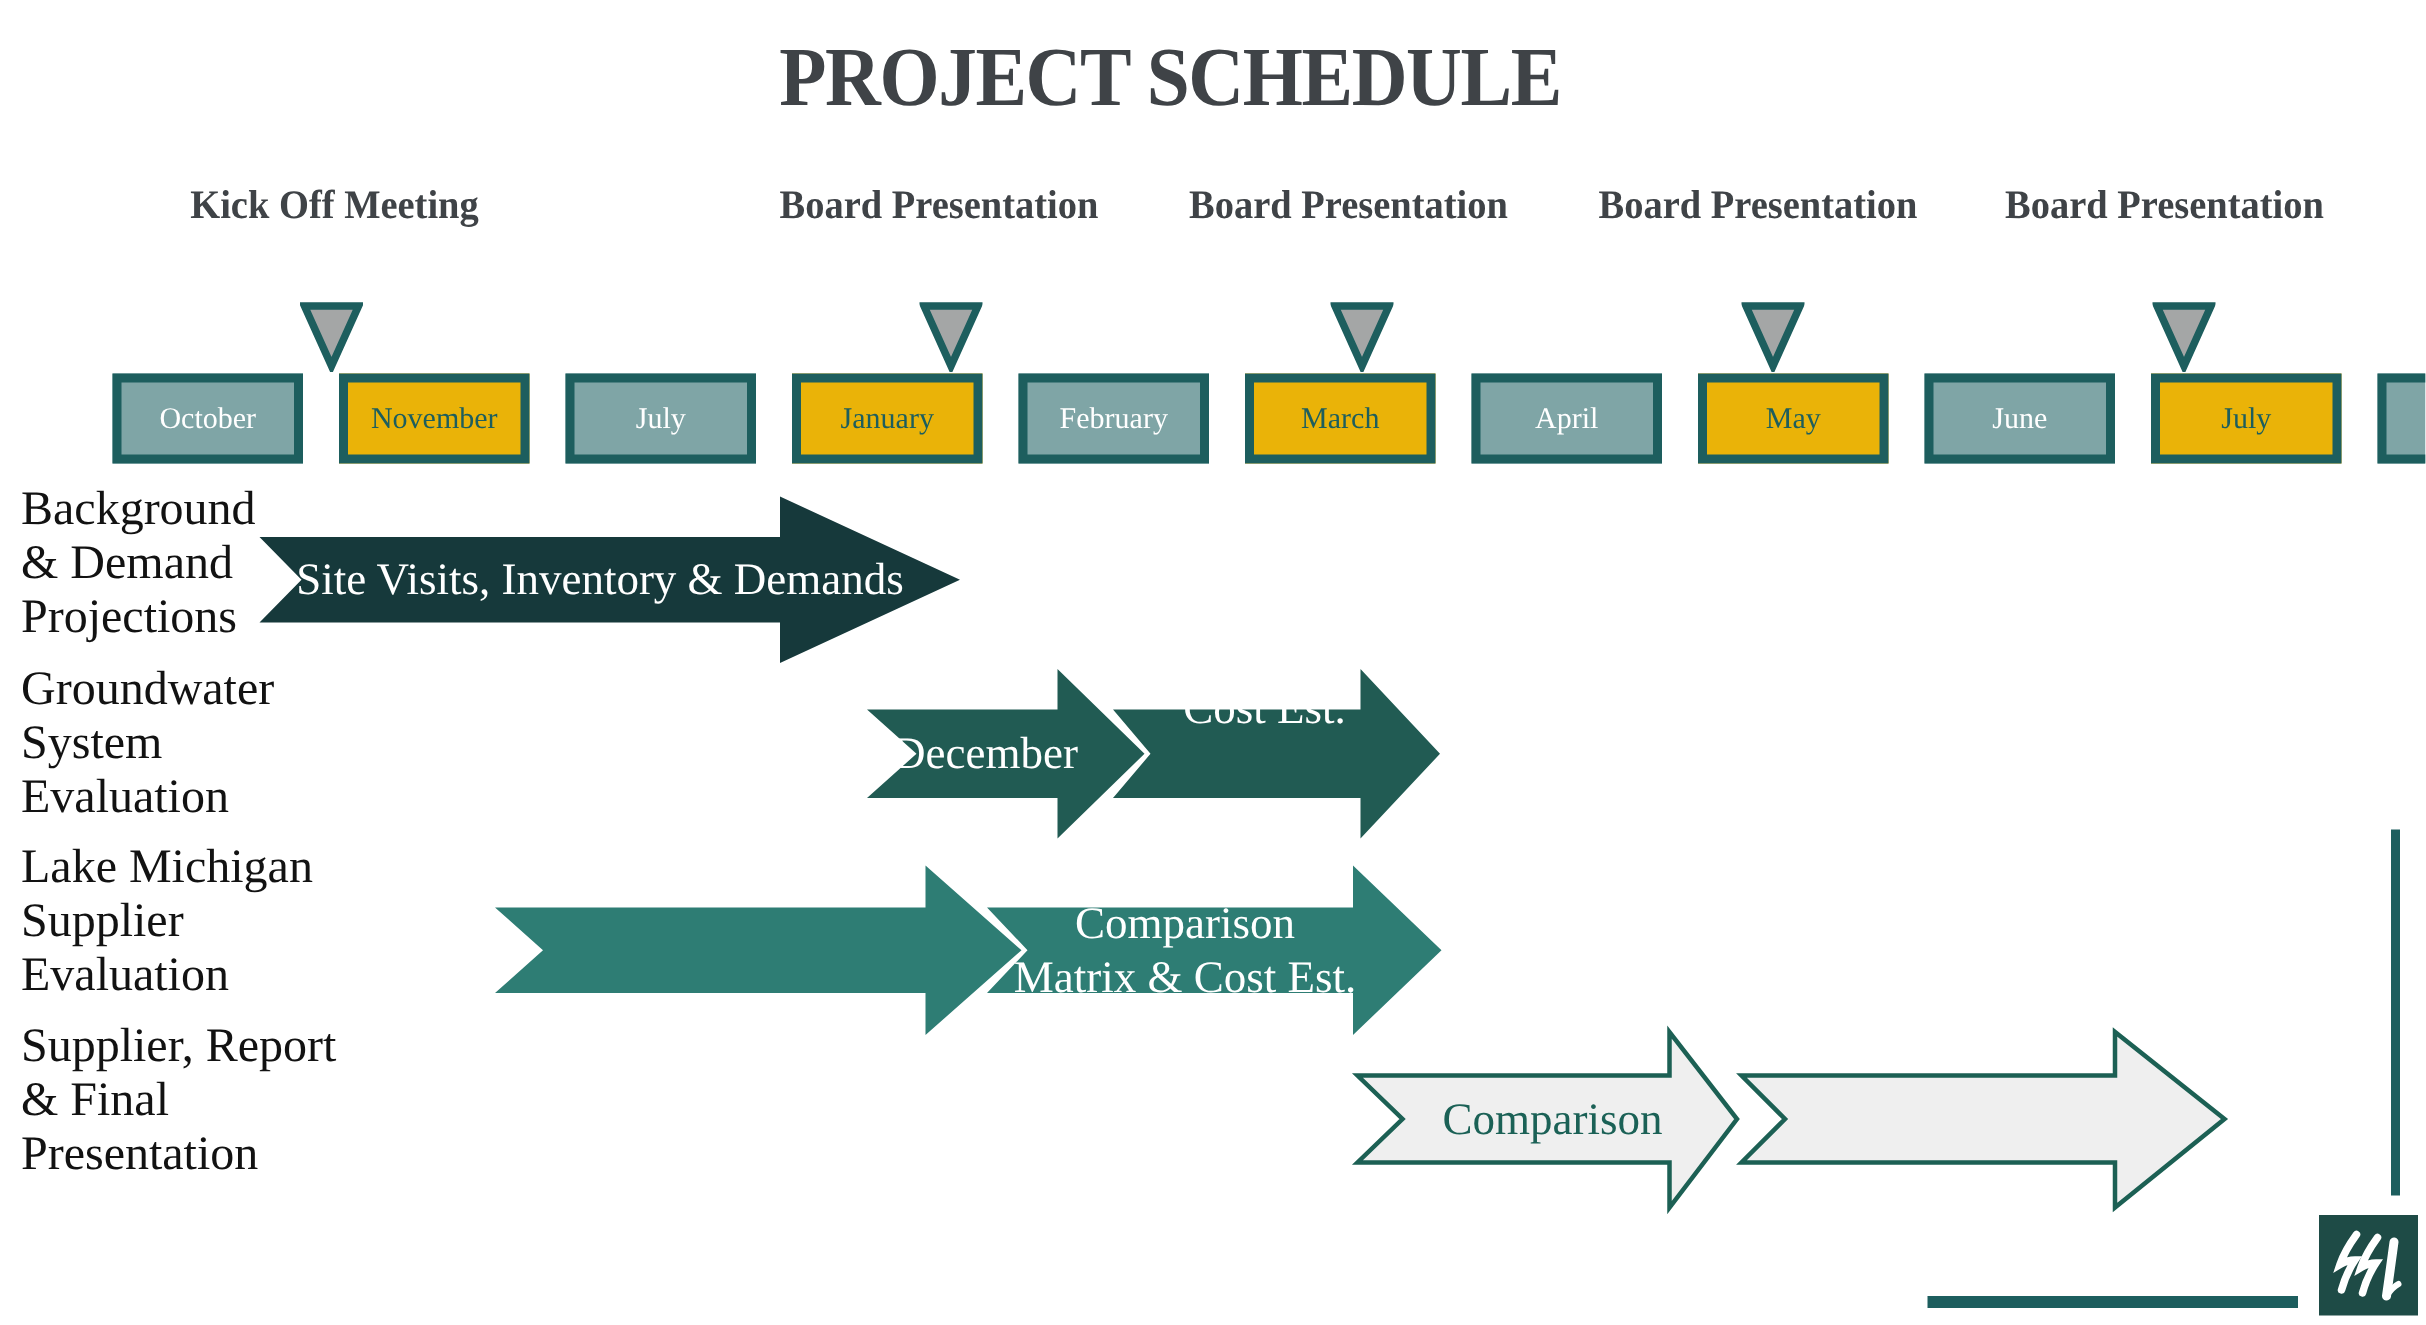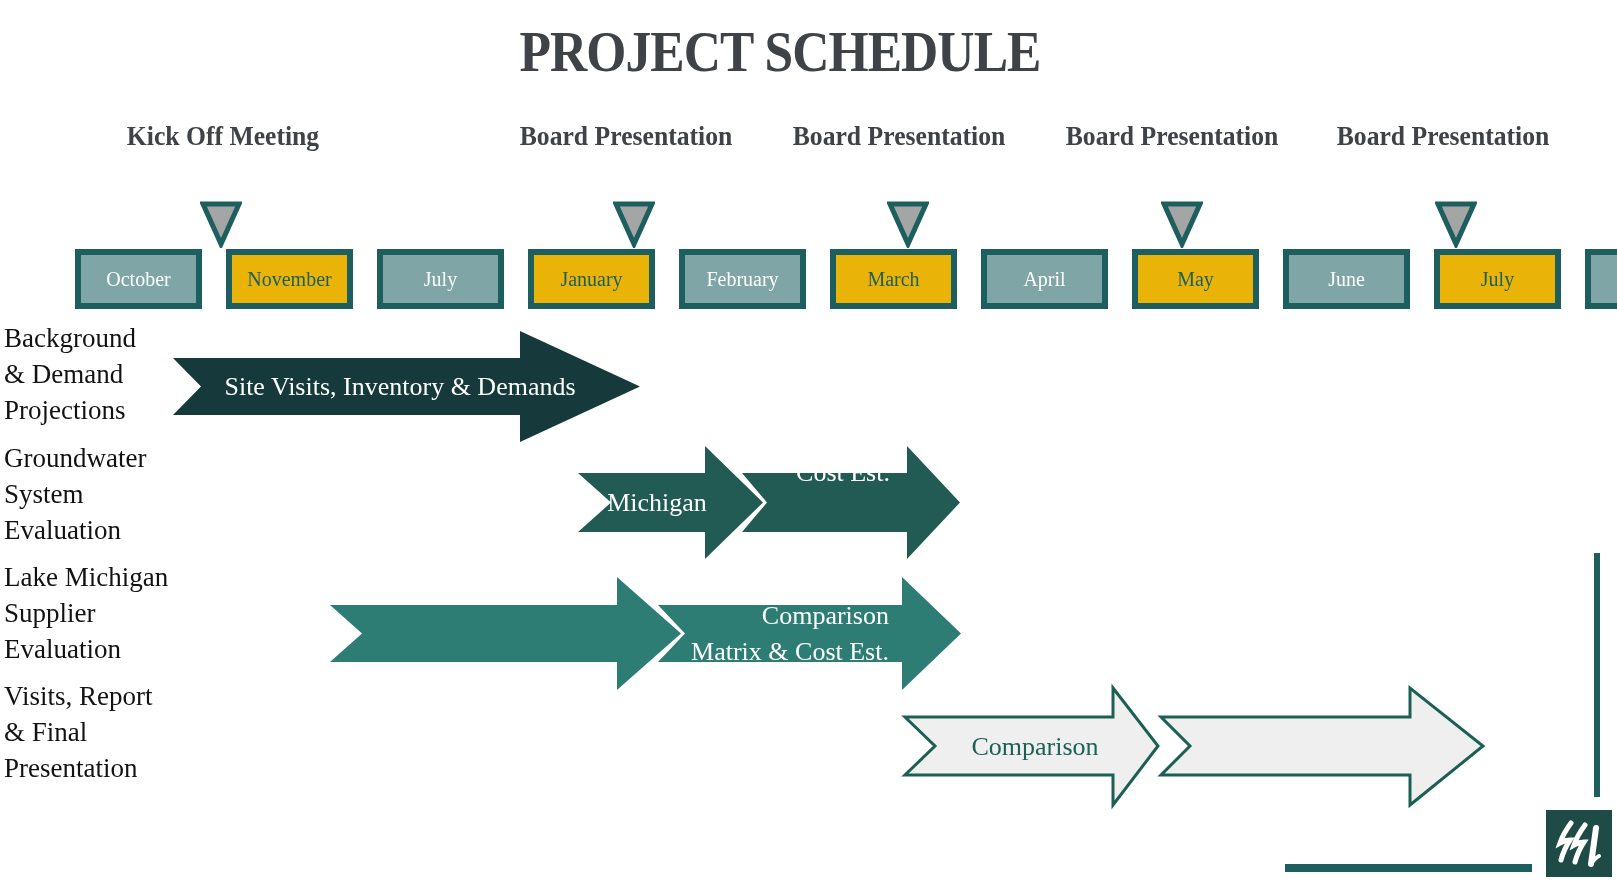--- a/index.html
+++ b/index.html
@@ -19,28 +19,28 @@
   }
   .tri{position:absolute;top:201px;transform:translateX(-50%);}
   .months{position:absolute;left:75px;top:249px;display:flex;gap:24px;}
   .month{
     width:127px;height:60px;box-sizing:border-box;border:6px solid #1d5e5e;
     display:flex;align-items:center;justify-content:center;
     font-size:20px;background:#eab308;color:#1d5e5e;
   }
   .month.filled{background:#7fa5a6;color:#ffffff;}
   .rowlabel{
-    position:absolute;left:4px;font-size:27px;line-height:36px;color:#121212;
+    position:absolute;left:14px;font-size:32px;line-height:36px;color:#121212;
     white-space:nowrap;
   }
   .rowlabel span{display:block;}
   .arrowlayer{position:absolute;left:0;top:0;}
   .atext{
     position:absolute;transform:translate(-50%,-50%);white-space:nowrap;
-    font-size:26px;color:#ffffff;text-align:right;line-height:36px;
+    font-size:30px;color:#ffffff;text-align:center;line-height:36px;
   }
   .atext.teal{color:#1b6156;}
   .vline{position:absolute;left:1594px;top:553px;width:6px;height:244px;background:#1d5e5e;}
   .hline{position:absolute;left:1285px;top:864px;width:247px;height:8px;background:#1d5e5e;}
   .logo{
     position:absolute;left:1546px;top:810px;width:66px;height:67px;background:#1e4b46;
     display:flex;align-items:center;justify-content:center;
   }
 </style>
 </head>
@@ -120,37 +120,37 @@
     <span>Groundwater</span>
     <span>System</span>
     <span>Evaluation</span>
   </div>
   <div class="rowlabel" style="top:559px">
     <span>Lake Michigan</span>
     <span>Supplier</span>
     <span>Evaluation</span>
   </div>
   <div class="rowlabel" style="top:678px">
-    <span>Visits, Report</span>
+    <span>Supplier, Report</span>
     <span>&amp; Final</span>
     <span>Presentation</span>
   </div>
 
   <svg class="arrowlayer" width="1617" height="883">
     <polygon points="173,358 520,358 520,331 640,386.5 520,442 520,415 173,415 201,386.5" fill="#16393b"></polygon>
     <polygon points="578,473 705,473 705,446 763,502.5 705,559 705,532 578,532 611,502.5" fill="#215b53"></polygon>
     <polygon points="742,473 907,473 907,446 960,502.5 907,559 907,532 742,532 767,502.5" fill="#215b53"></polygon>
     <polygon points="330,605 617,605 617,577 681,633.5 617,690 617,662 330,662 362,633.5" fill="#2e7d74"></polygon>
     <polygon points="658,605 902,605 902,577 961,633.5 902,690 902,662 658,662 685,633.5" fill="#2e7d74"></polygon>
     <polygon points="905,717 1113,717 1113,688 1158,746 1113,805 1113,775 905,775 935,746" fill="#efefef" stroke="#1c6054" stroke-width="3"></polygon>
     <polygon points="1161,717 1410,717 1410,688 1483,746 1410,805 1410,775 1161,775 1190,746" fill="#efefef" stroke="#1c6054" stroke-width="3"></polygon>
   </svg>
 
   <div class="atext" style="left:400px;top:387px">Site Visits, Inventory &amp; Demands</div>
-  <div class="atext" style="left:657px;top:503px">Michigan</div>
+  <div class="atext" style="left:657px;top:503px">December</div>
   <div class="atext" style="left:843px;top:473px">Cost Est.</div>
   <div class="atext" style="left:790px;top:634px">
     <span style="display:block">Comparison</span>
     <span style="display:block">Matrix &amp; Cost Est.</span>
   </div>
   <div class="atext teal" style="left:1035px;top:747px">Comparison</div>
 
   <div class="vline"></div>
   <div class="hline"></div>
   <div class="logo">

